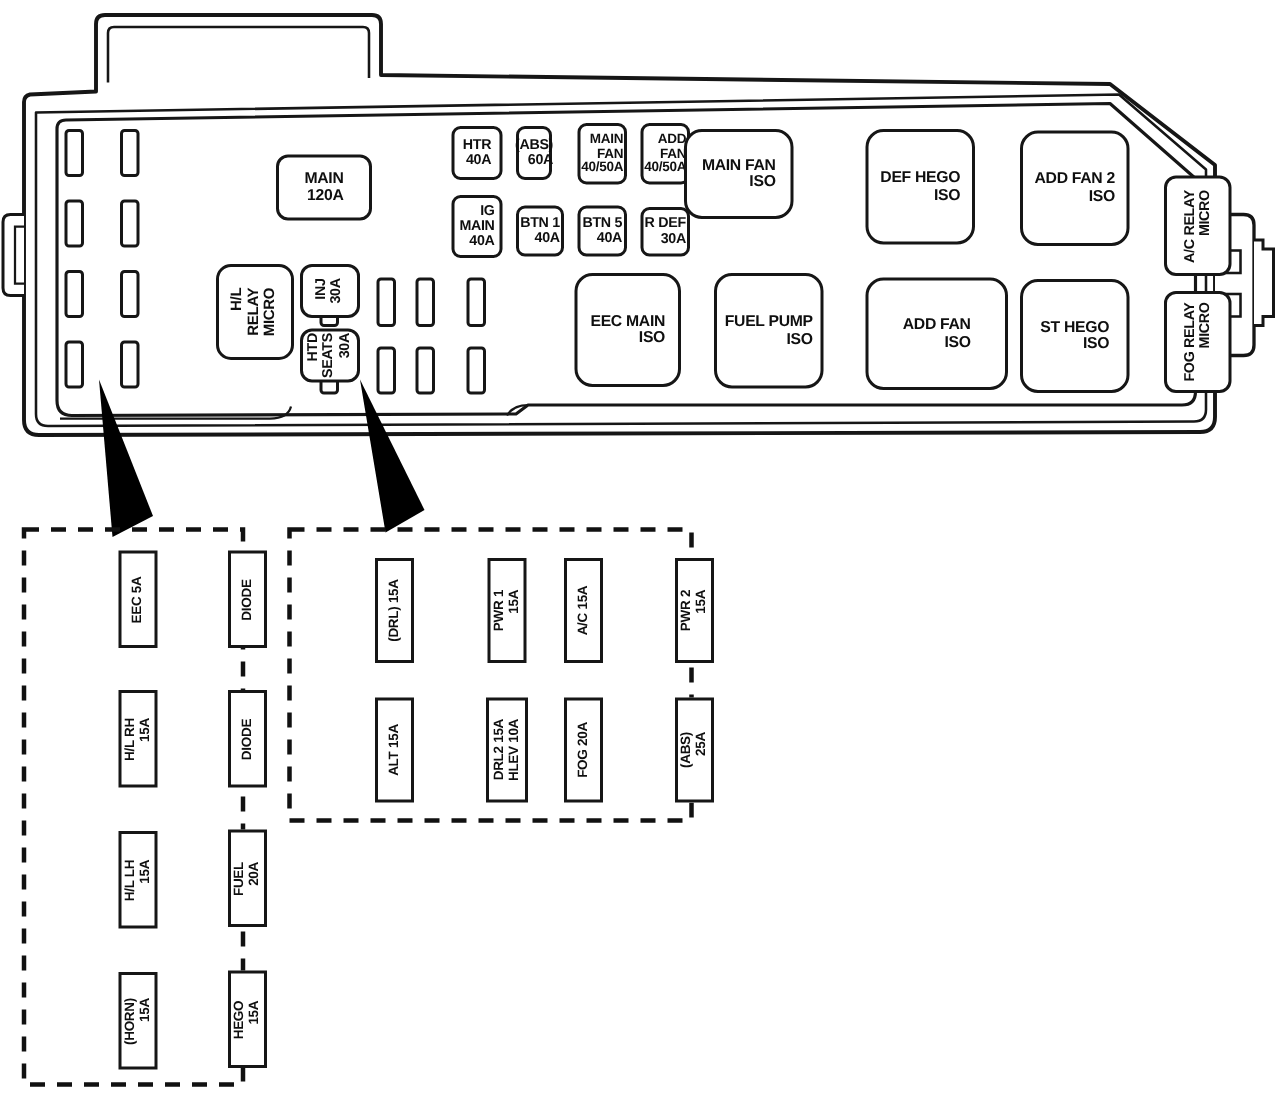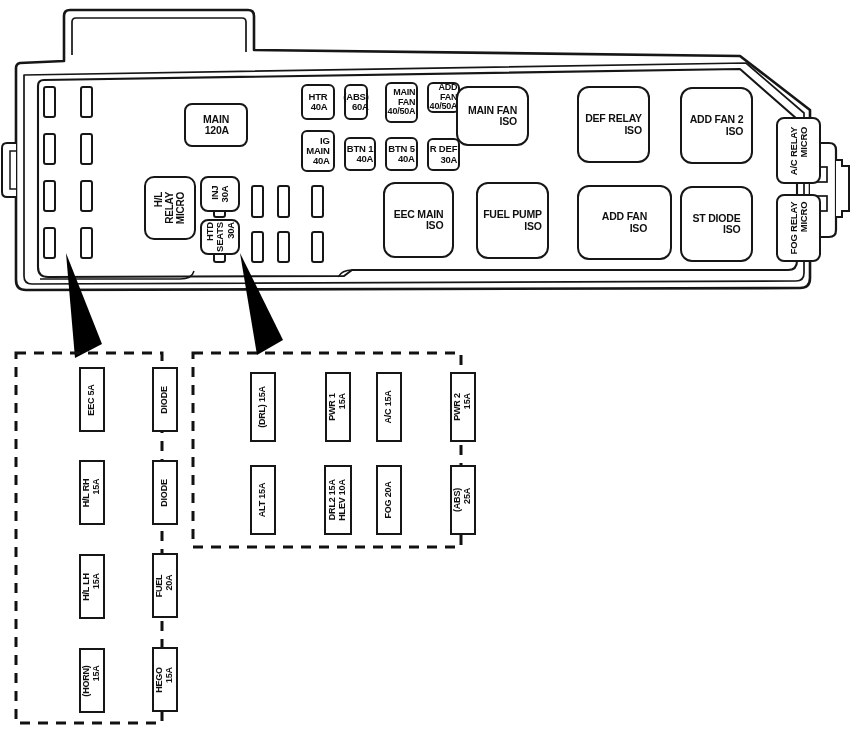--- a/index.html
+++ b/index.html
@@ -103,21 +103,21 @@
   </div>
   <div class="box r6 f95" style="left:306px;top:84px;width:24px;height:36px">
     <span class="lbl">(ABS)
 60A</span>
   </div>
   <div class="box r6 f9" style="left:347px;top:82px;width:33px;height:41px">
     <span class="lbl">MAIN
 FAN
 40/50A</span>
   </div>
-  <div class="box r6 f9" style="left:389px;top:82px;width:33px;height:31px">
+  <div class="box r6 f9" style="left:389px;top:82px;width:33px;height:41px">
     <span class="lbl">ADD
 FAN
 40/50A</span>
   </div>
   <div class="box r6 f95" style="left:263px;top:130px;width:34px;height:42px">
     <span class="lbl">IG
 MAIN
 40A</span>
   </div>
   <div class="box r6 f95" style="left:306px;top:137px;width:32px;height:34px">
@@ -131,41 +131,41 @@
   <div class="box r6 f95" style="left:389px;top:138px;width:33px;height:33px">
     <span class="lbl">R DEF
 30A</span>
   </div>
 
   <div class="box r12 f105" style="left:418px;top:86px;width:73px;height:60px">
     <span class="lbl">MAIN FAN
 ISO</span>
   </div>
   <div class="box r12 f105" style="left:539px;top:86px;width:73px;height:77px">
-    <span class="lbl">DEF RELAY
+    <span class="lbl">DEF HEGO
 ISO</span>
   </div>
   <div class="box r12 f105" style="left:642px;top:87px;width:73px;height:77px">
     <span class="lbl">ADD FAN 2
 ISO</span>
   </div>
   <div class="box r12 f105" style="left:345px;top:182px;width:71px;height:76px">
     <span class="lbl">EEC MAIN
 ISO</span>
   </div>
   <div class="box r12 f105" style="left:438px;top:182px;width:73px;height:77px">
     <span class="lbl">FUEL PUMP
 ISO</span>
   </div>
   <div class="box r12 f105" style="left:539px;top:185px;width:95px;height:75px">
     <span class="lbl">ADD FAN
 ISO</span>
   </div>
   <div class="box r12 f105" style="left:642px;top:186px;width:73px;height:76px">
-    <span class="lbl">ST DIODE
+    <span class="lbl">ST HEGO
 ISO</span>
   </div>
 
   <div class="box r8 f95 vert" style="left:738px;top:117px;width:45px;height:67px">
     <span class="lbl">A/C RELAY
 MICRO</span>
   </div>
   <div class="box r8 f95 vert" style="left:738px;top:194px;width:45px;height:68px">
     <span class="lbl">FOG RELAY
 MICRO</span>

